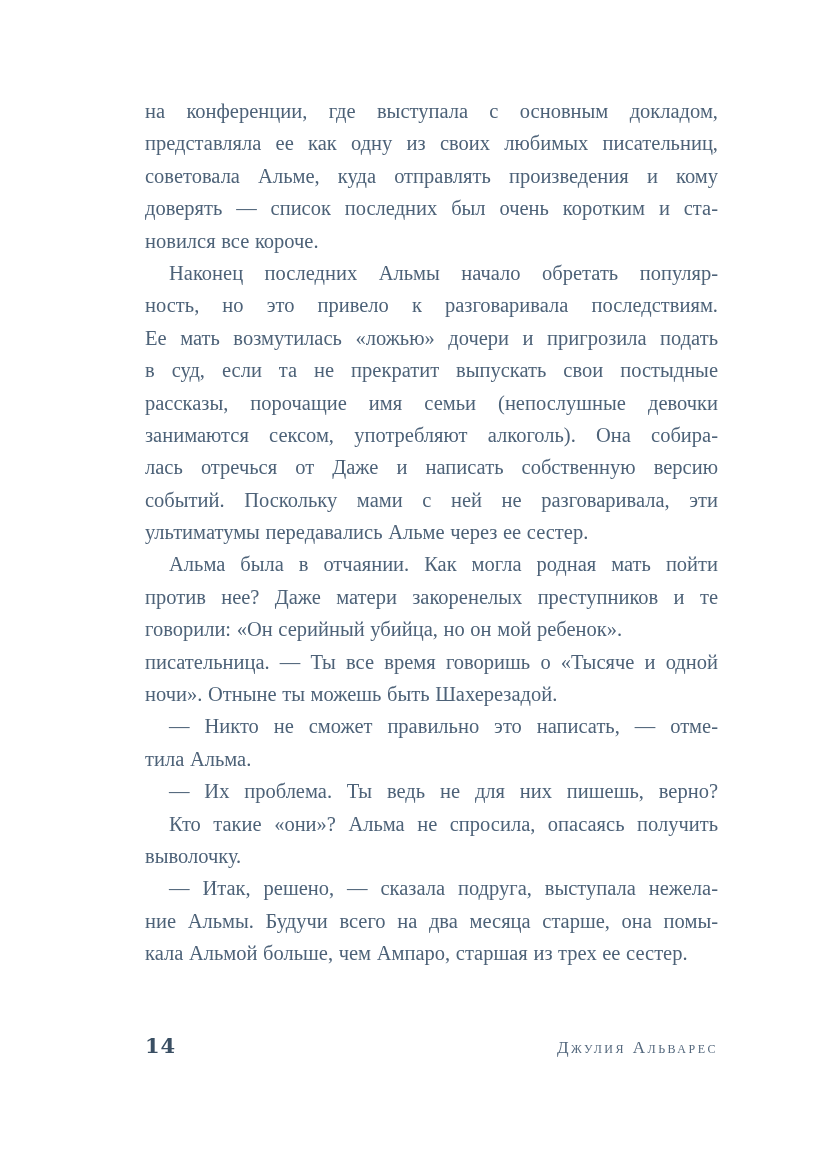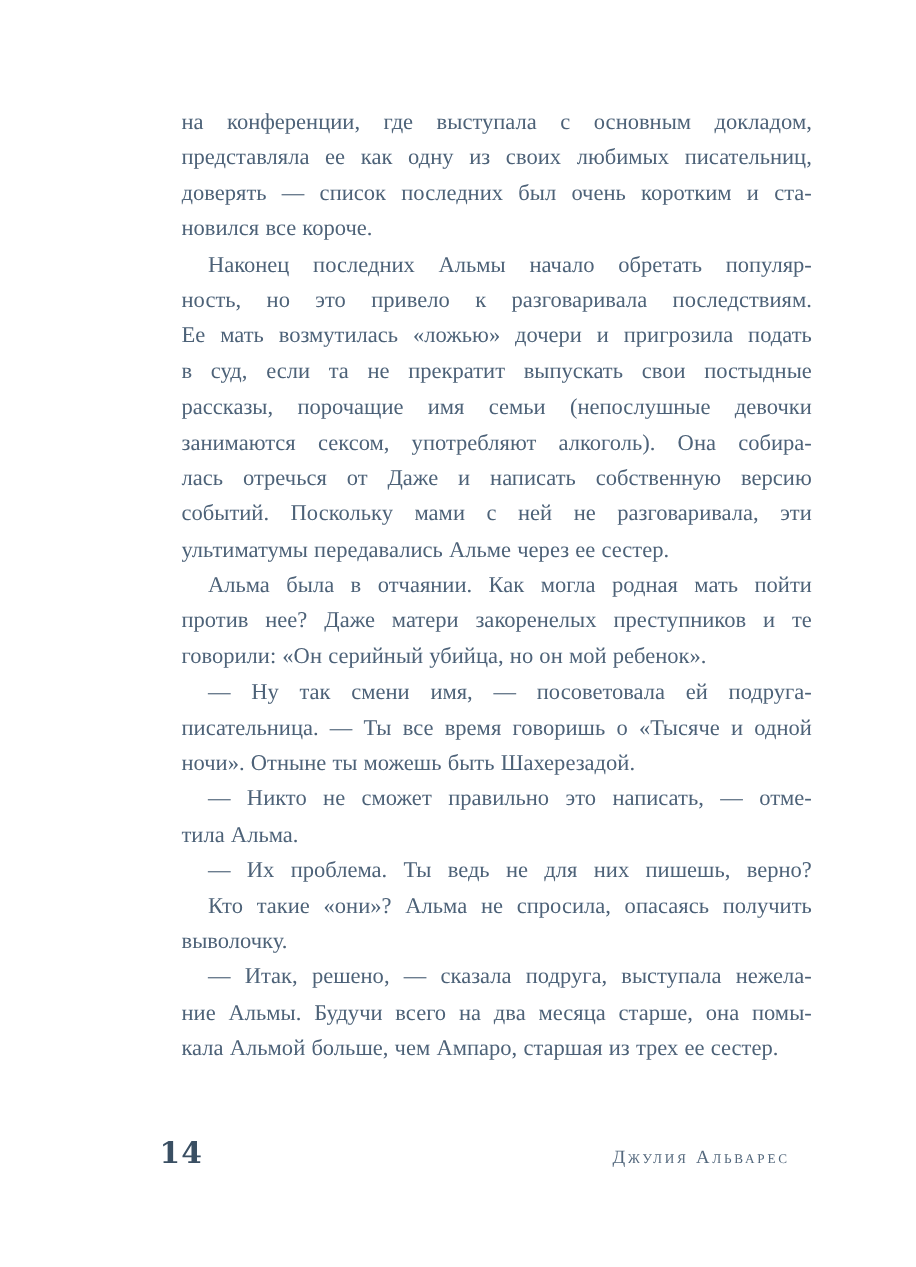--- a/index.html
+++ b/index.html
@@ -14,21 +14,20 @@
     background: var(--page-bg, #ffffff);
     font-family: "Liberation Serif", "DejaVu Serif", serif;
     color: var(--body-text, #4d6278);
     overflow: hidden;
   }
   .text-block {
     position: absolute;
     left: 145px;
     top: 95px;
     width: 573px;
-    margin-left: 20px;
   }
   .paragraph { margin: 0; padding: 0; }
   .line {
     font-size: 20.5px;
     line-height: 32.4px;
     height: 32.4px;
     overflow: hidden;
     text-align: justify;
     text-align-last: justify;
     word-spacing: 0.5px;
@@ -40,60 +39,60 @@
     left: 145px;
     width: 573px;
     top: 1033px;
     display: flex;
     justify-content: space-between;
     align-items: baseline;
   }
   .page-number {
     font-family: "DejaVu Serif", "Liberation Serif", serif;
     font-weight: bold;
-    font-size: 27px;
+    font-size: 21px;
     color: var(--page-number, #3a4f63);
     letter-spacing: 1px;
   }
   .author {
     font-variant: small-caps;
     font-size: 17px;
     letter-spacing: 2.5px;
     color: var(--running-footer, #54687d);
   }
 </style>
 </head>
 <body>
 
 <div class="page">
   <div class="text-block" id="text-block">
       <div class="paragraph">
         <div class="line">на конференции, где выступала с основным докладом,</div>
         <div class="line">представляла ее как одну из своих любимых писательниц,</div>
+        <div class="line">советовала Альме, куда отправлять произведения и кому</div>
         <div class="line">доверять — список последних был очень коротким и ста-</div>
         <div class="line endp">новился все короче.</div>
       </div>
       <div class="paragraph">
         <div class="line indented">Наконец последних Альмы начало обретать популяр-</div>
         <div class="line">ность, но это привело к разговаривала последствиям.</div>
         <div class="line">Ее мать возмутилась «ложью» дочери и пригрозила подать</div>
         <div class="line">в суд, если та не прекратит выпускать свои постыдные</div>
         <div class="line">рассказы, порочащие имя семьи (непослушные девочки</div>
         <div class="line">занимаются сексом, употребляют алкоголь). Она собира-</div>
         <div class="line">лась отречься от Даже и написать собственную версию</div>
         <div class="line">событий. Поскольку мами с ней не разговаривала, эти</div>
         <div class="line endp">ультиматумы передавались Альме через ее сестер.</div>
       </div>
       <div class="paragraph">
         <div class="line indented">Альма была в отчаянии. Как могла родная мать пойти</div>
         <div class="line">против нее? Даже матери закоренелых преступников и те</div>
         <div class="line endp">говорили: «Он серийный убийца, но он мой ребенок».</div>
       </div>
       <div class="paragraph">
-        <div class="line indented">— Ну так смени имя, — посоветовала ей подруга-</div>
         <div class="line">писательница. — Ты все время говоришь о «Тысяче и одной</div>
         <div class="line endp">ночи». Отныне ты можешь быть Шахерезадой.</div>
       </div>
       <div class="paragraph">
         <div class="line indented">— Никто не сможет правильно это написать, — отме-</div>
         <div class="line endp">тила Альма.</div>
       </div>
       <div class="paragraph">
         <div class="line indented">— Их проблема. Ты ведь не для них пишешь, верно?</div>
       </div>

